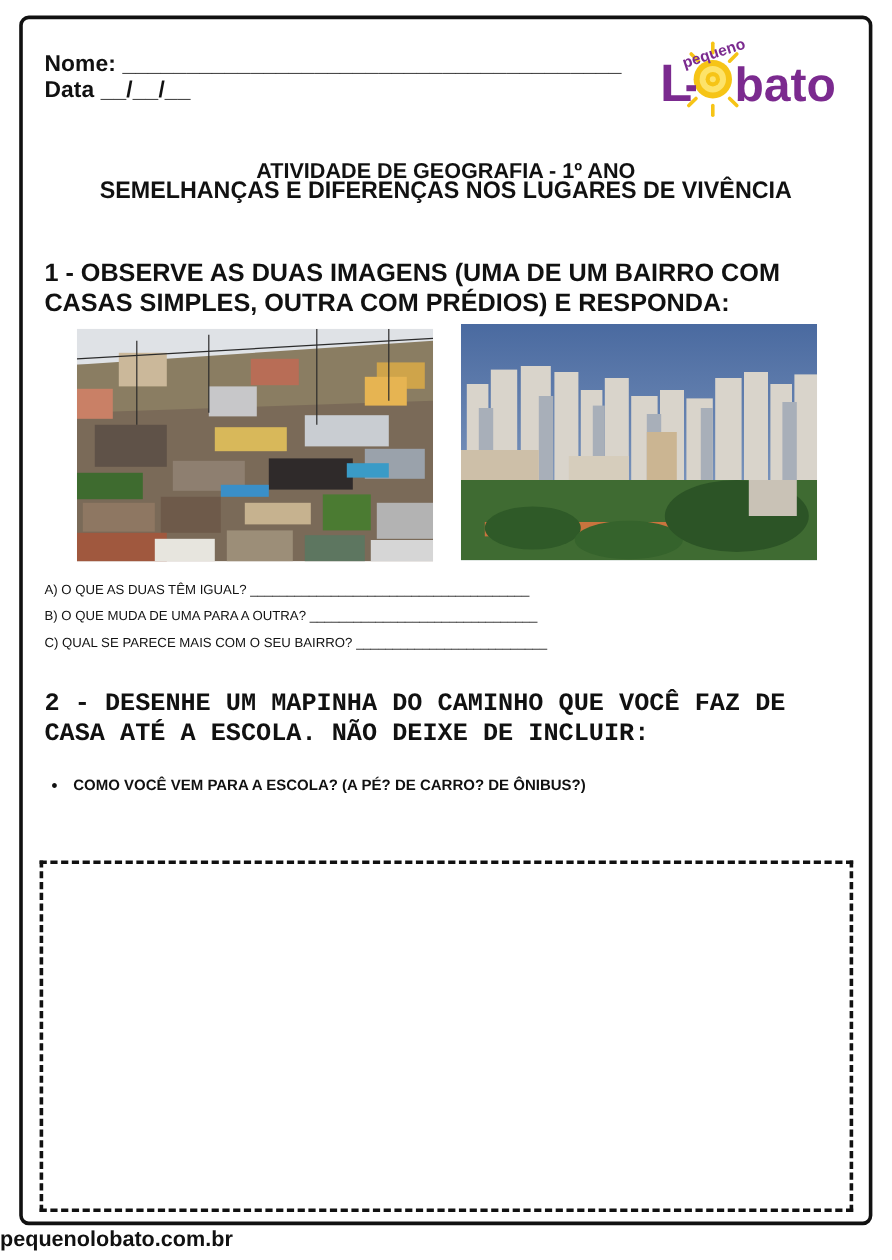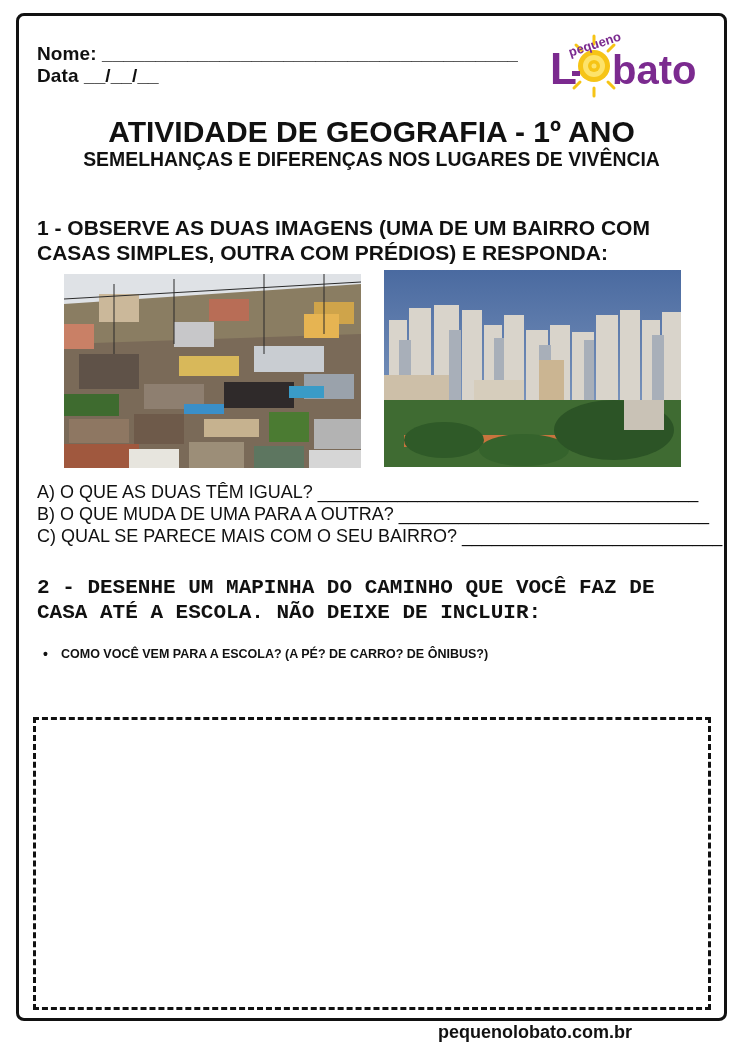--- a/index.html
+++ b/index.html
@@ -11,44 +11,44 @@
       border: 3px solid #111; border-radius: 8px;
     }
 
     .field { position: absolute; left: 37px; font-weight: bold; font-size: 19px; letter-spacing: 0.1px; white-space: nowrap; }
     .field.nome { top: 43px; }
     .field.data { top: 65px; }
 
     .logo { position: absolute; left: 548px; top: 26px; width: 172px; height: 76px; }
 
     .title { position: absolute; left: 0; width: 743px; text-align: center; font-weight: bold; white-space: nowrap; }
-    .title.t1 { top: 115px; font-size: 30px; }
+    .title.t1 { top: 132px; font-size: 18px; }
     .title.t2 { top: 148px; font-size: 20px; transform: scaleX(0.97); }
 
     .qhead { position: absolute; left: 37px; width: 660px; font-weight: bold; font-size: 21px; line-height: 25px; }
     .qhead.q1 { top: 215px; }
     .qhead.q2 { top: 575px; font-family: Liberation Mono, monospace; }
 
     .photo { position: absolute; overflow: hidden; }
     .photo.p1 { left: 64px; top: 274px; width: 297px; height: 194px; }
     .photo.p2 { left: 384px; top: 270px; width: 297px; height: 197px; }
 
-    .answers { position: absolute; left: 37px; top: 481px; font-size: 18px; line-height: 22px; }
+    .answers { position: absolute; left: 37px; top: 481px; font-size: 11px; line-height: 22px; }
     .answers div { white-space: nowrap; }
 
     .bullets { position: absolute; left: 43px; top: 644px; font-weight: bold; font-size: 12.5px; line-height: 21px; list-style: none; }
     .bullets li { position: relative; padding-left: 18px; white-space: nowrap; }
     .bullets li::before { content: "\2022"; position: absolute; left: 0; top: 0; font-size: 14px; }
 
     .drawbox {
       position: absolute; left: 33px; top: 717px; width: 678px; height: 293px;
       border: 3px dashed #111;
     }
 
-    .footer { position: absolute; left: 0; top: 1022px; width: 632px; text-align: right; font-weight: bold; font-size: 18px; }
+    .footer { position: absolute; left: 0; top: 1022px; width: 632px; text-align: left; font-weight: bold; font-size: 18px; }
   </style>
 </head>
 <body>
 
 <div class="frame"></div>
 
 <div class="field nome">Nome: _______________________________________</div>
 <div class="field data">Data __/__/__</div>
 
 <div class="logo">

